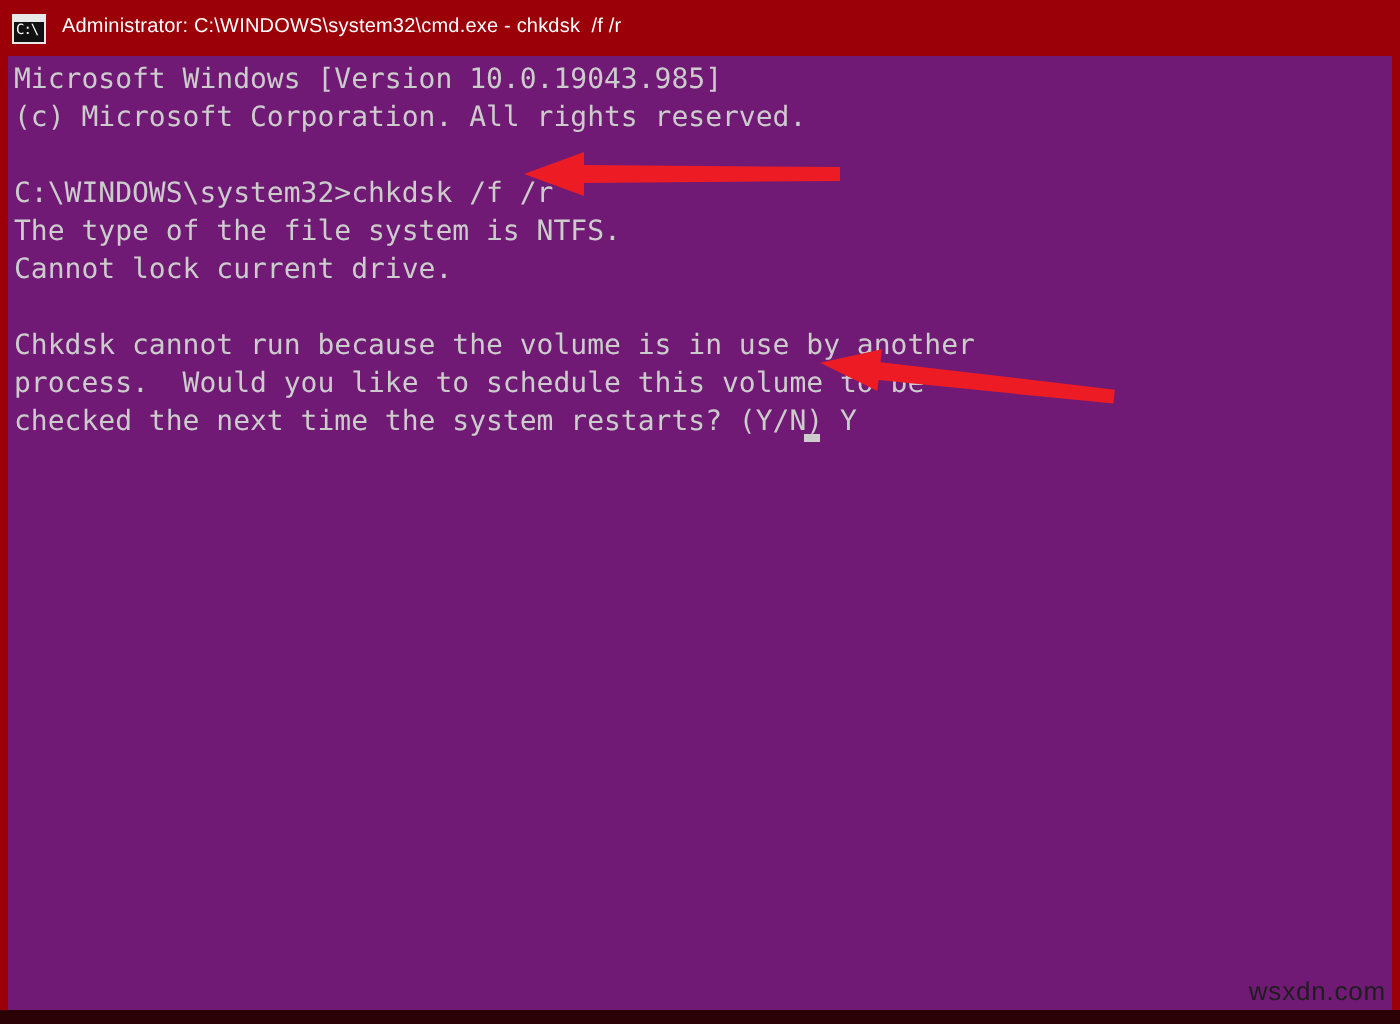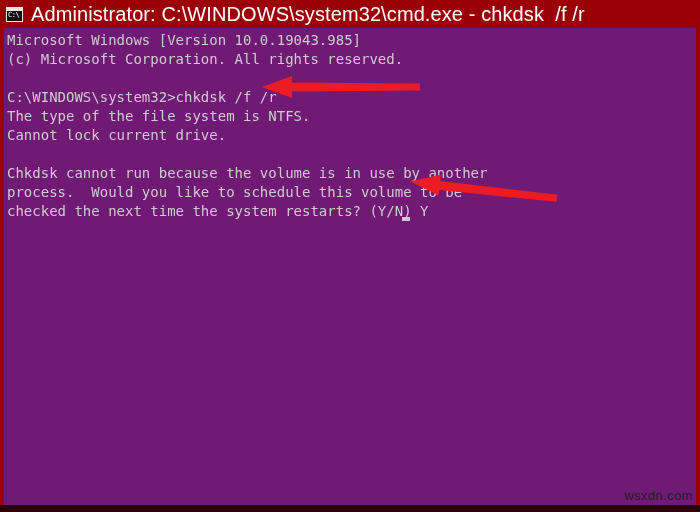--- a/index.html
+++ b/index.html
@@ -62,21 +62,21 @@
     top: 3px;
     font-family: "DejaVu Sans Mono", monospace;
     font-size: 7px;
     line-height: 9px;
     color: #ffffff;
     letter-spacing: -0.5px;
     white-space: nowrap;
   }
   #title-text {
     font-family: "Liberation Sans", sans-serif;
-    font-size: 20px;
+    font-size: 10px;
     line-height: 18px;
     color: #ffffff;
     white-space: pre;
     letter-spacing: 0.1px;
   }
 
   
   #terminal-body {
     position: absolute;
     left: 4px;

